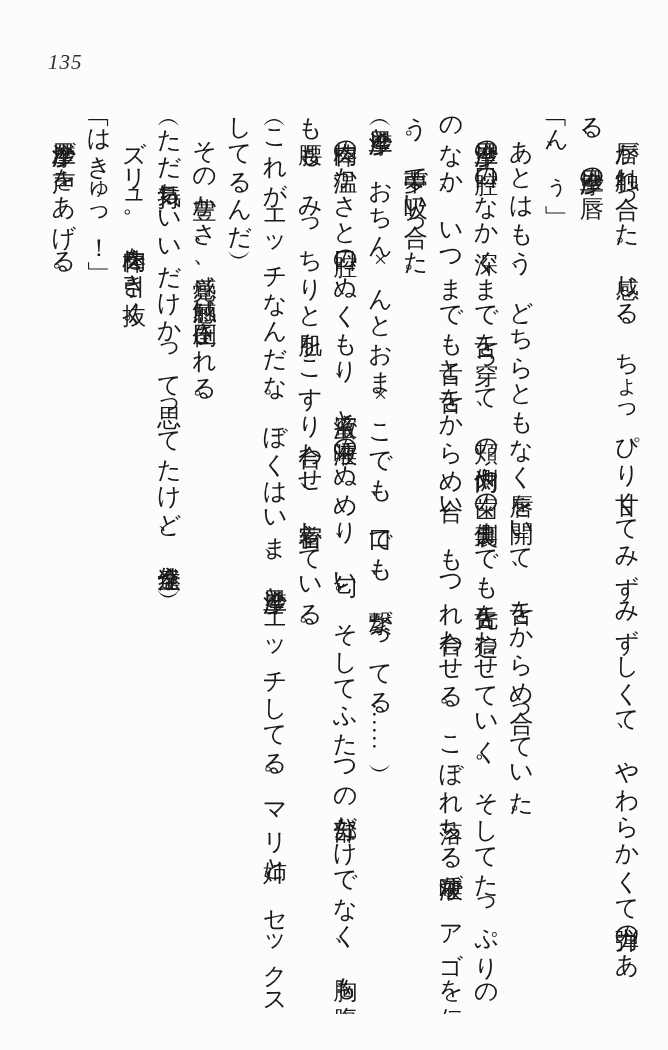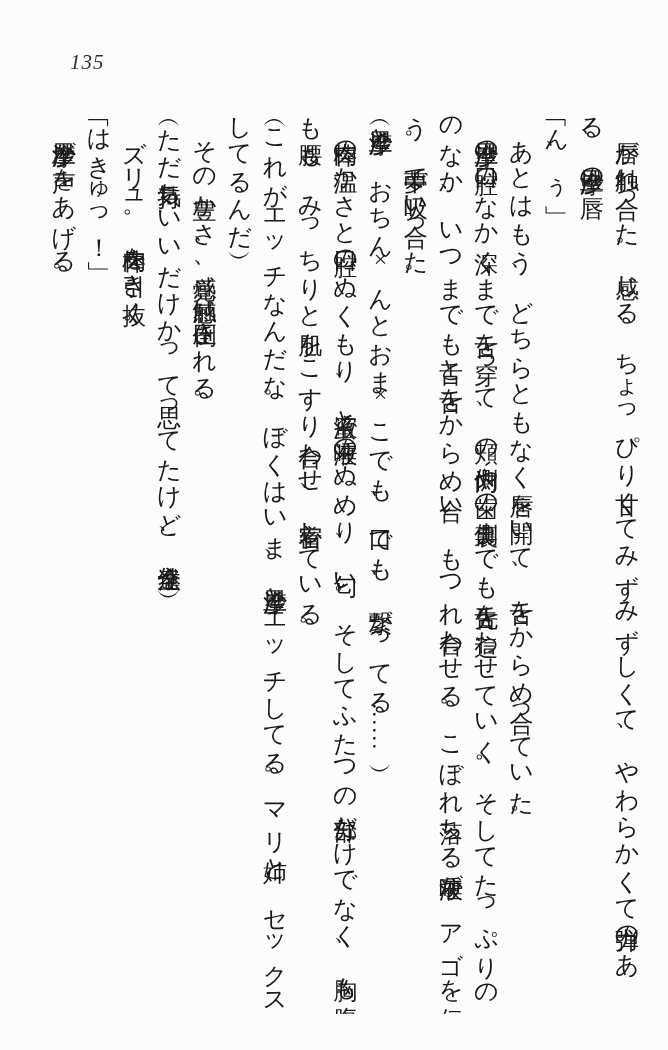--- a/index.html
+++ b/index.html
@@ -11,21 +11,21 @@
     width: 668px;
     height: 1050px;
     background: #fcfcfc;
     overflow: hidden;
     font-family: "Liberation Serif", "DejaVu Serif", serif;
     color: #1a1a1a;
   }
   .page-number {
     position: absolute;
     top: 50px;
-    left: 70px;
+    left: 48px;
     font-style: italic;
     font-size: 21px;
     letter-spacing: 1px;
     color: #2e2e2e;
   }
   .text-body {
     position: absolute;
     top: 100px;
     right: 24px;
     left: 16px;

